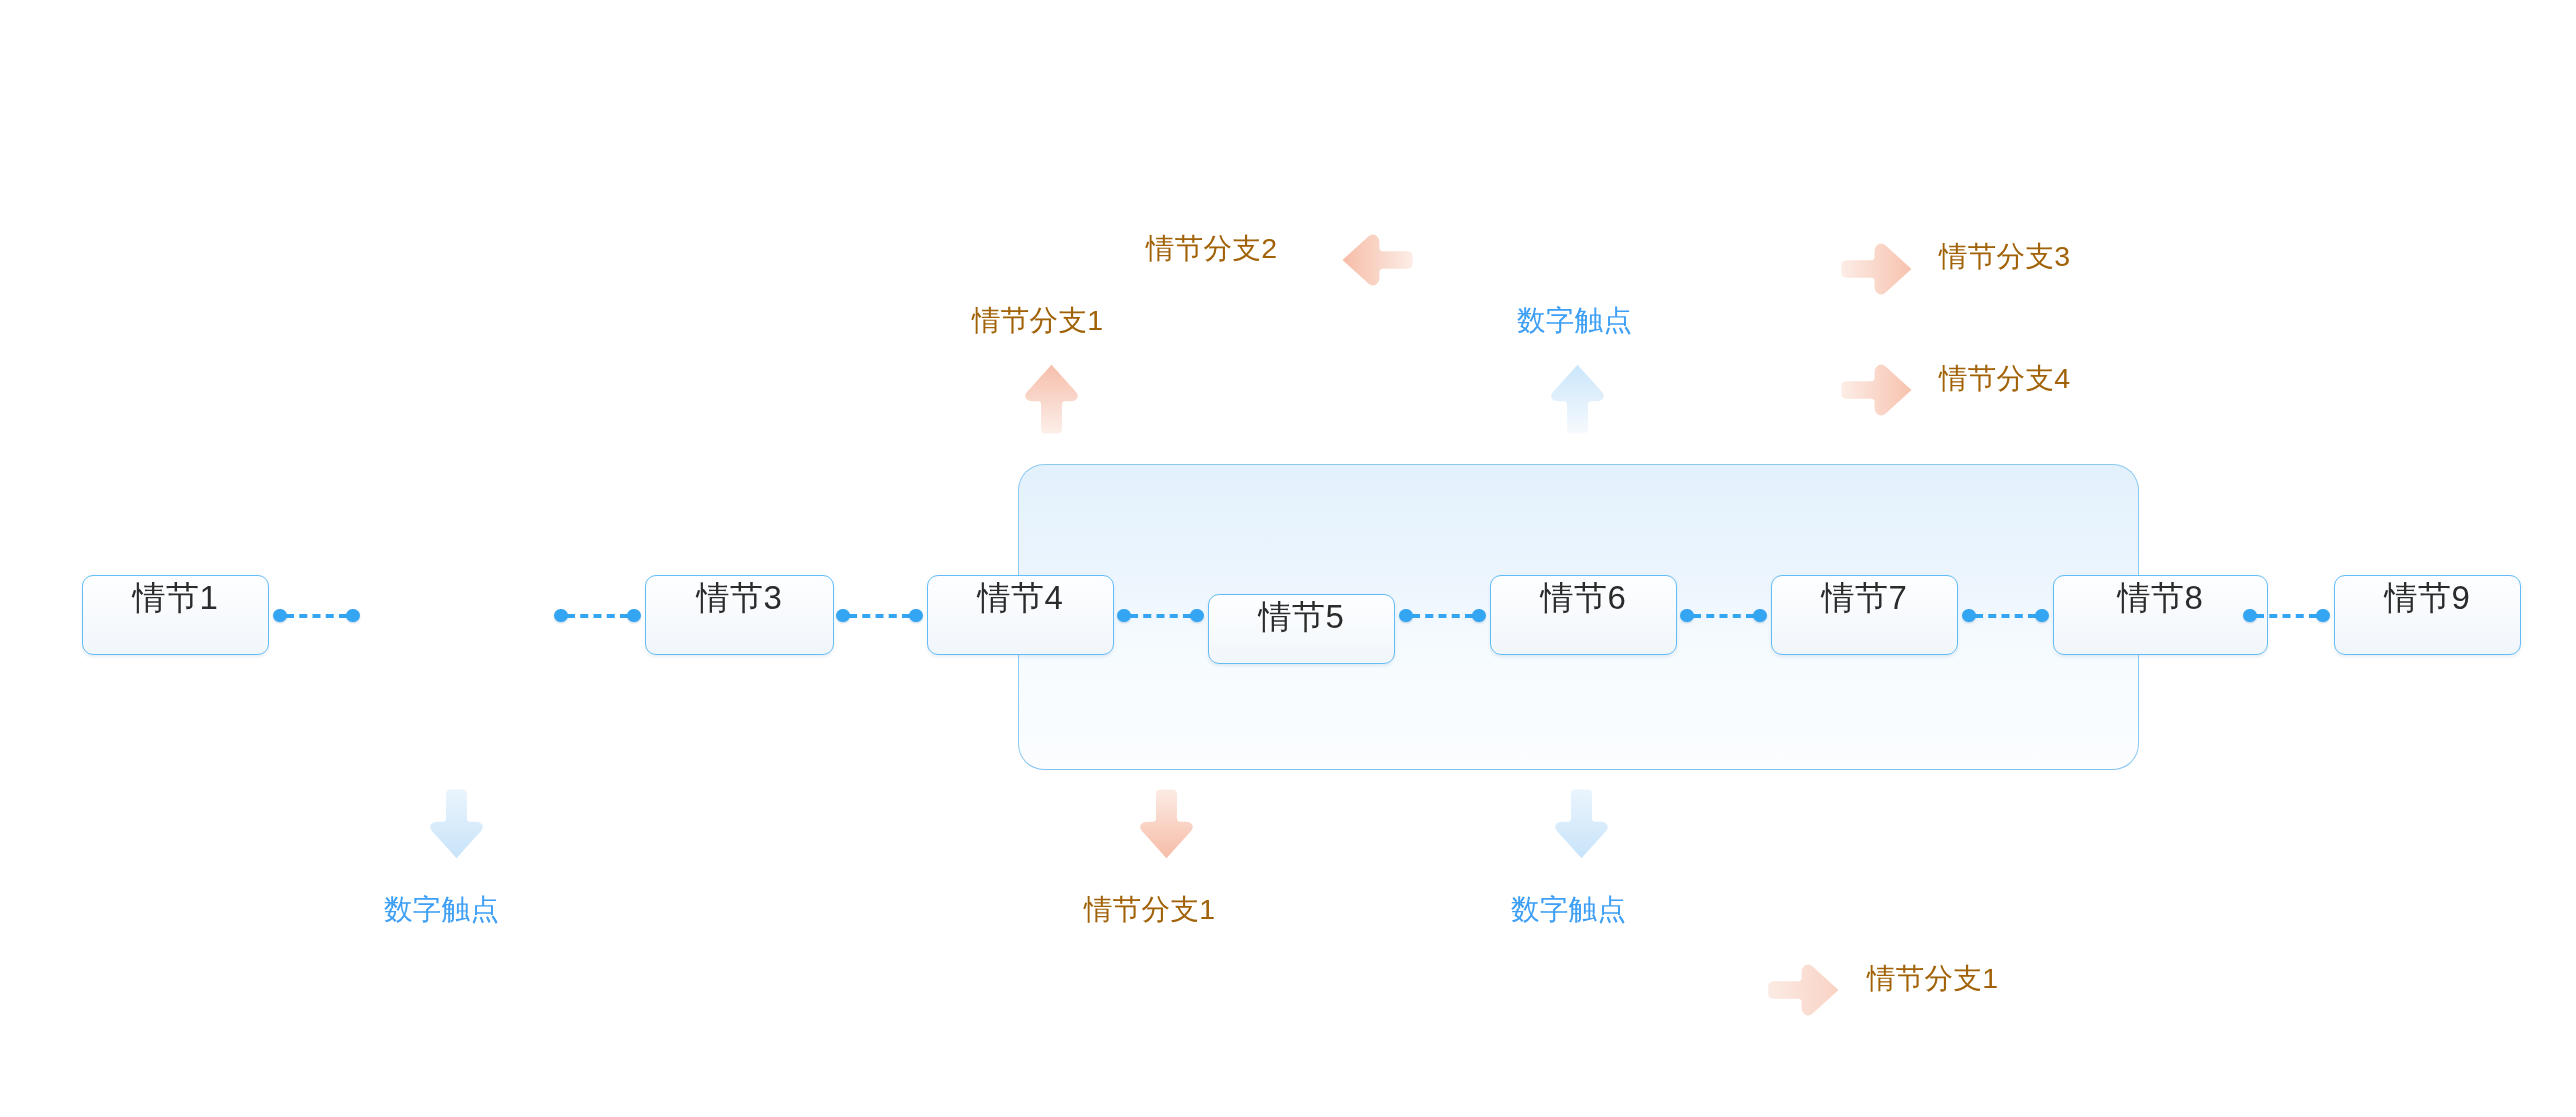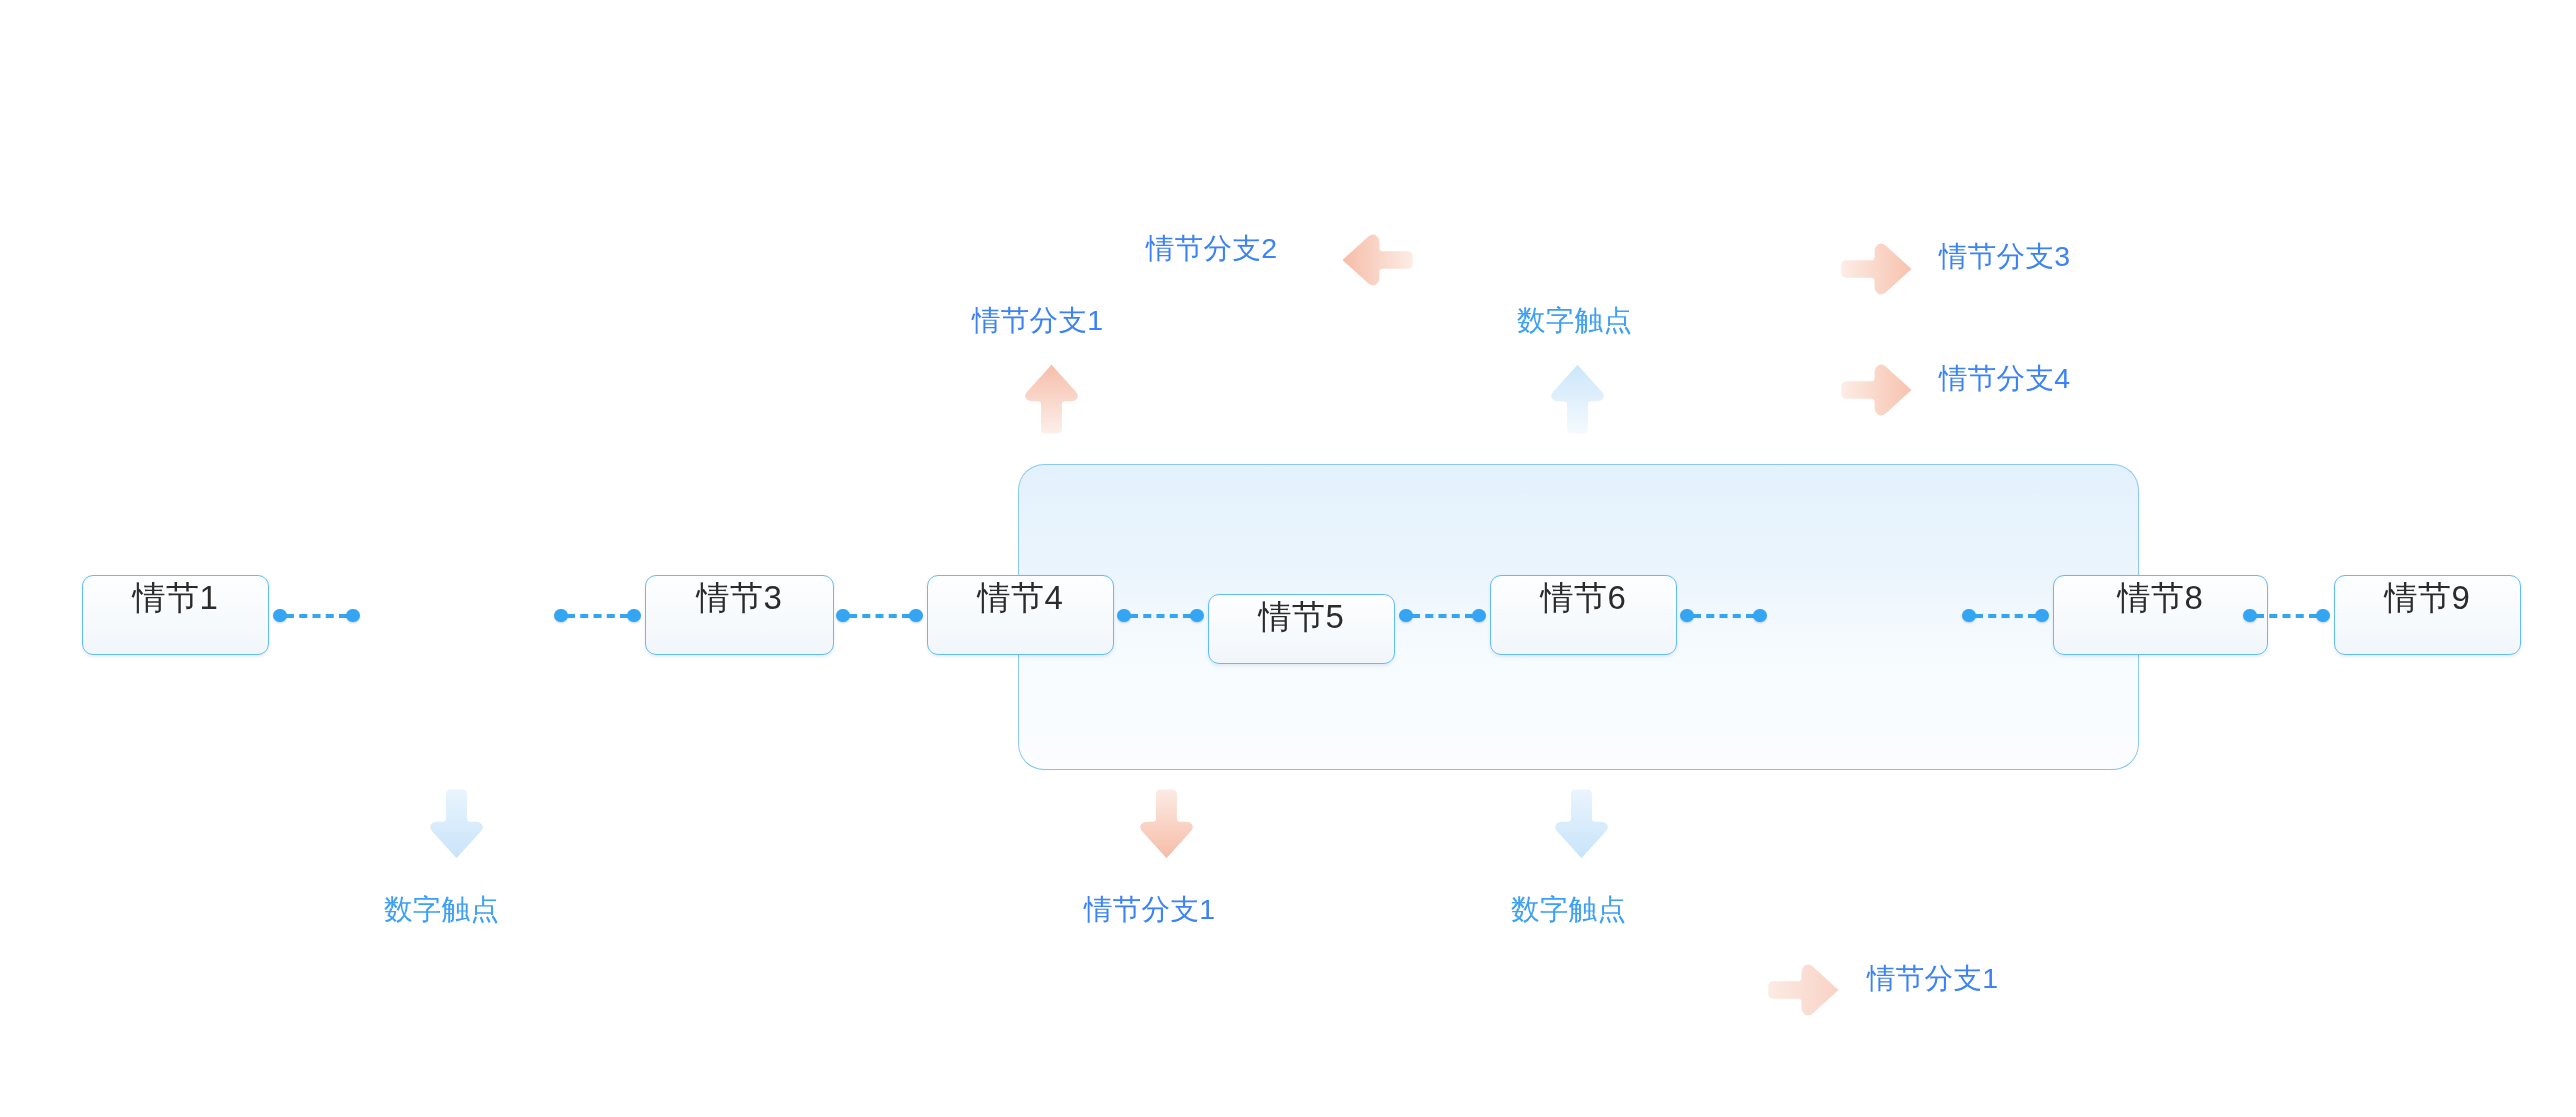--- a/index.html
+++ b/index.html
@@ -50,21 +50,21 @@
     margin:0 -0.6px;
   }
 
   
   .label{
     position:absolute;
     font-size:28.5px;
     white-space:nowrap;
     letter-spacing:0.3px;
   }
-  .label.orange{color:#3b82f6;}
+  .label.orange{color:#a16207;}
   .label.blue{color:#3D9FF5;}
 
   
   .arrow{position:absolute;}
   .arrow svg{display:block;width:100%;height:100%;}
 </style>
 </head>
 <body>
 
 <div id="stage">
@@ -154,20 +154,23 @@
   </div>
   <div class="node" style="left:927px;top:575px;width:187px;height:80px;">
     <span>情节4</span>
   </div>
   <div class="node" style="left:1208px;top:594px;width:187px;height:70px;">
     <span>情节5</span>
   </div>
   <div class="node" style="left:1490px;top:575px;width:187px;height:80px;">
     <span>情节6</span>
   </div>
+  <div class="node" style="left:1771px;top:575px;width:187px;height:80px;">
+    <span>情节7</span>
+  </div>
   <div class="node" style="left:2053px;top:575px;width:215px;height:80px;">
     <span>情节8</span>
   </div>
   <div class="node" style="left:2334px;top:575px;width:187px;height:80px;">
     <span>情节9</span>
   </div>
 
   <div class="conn" style="left:273px;top:605px;width:87px;">
     <span class="dot"></span>
     <span class="dash"></span>

